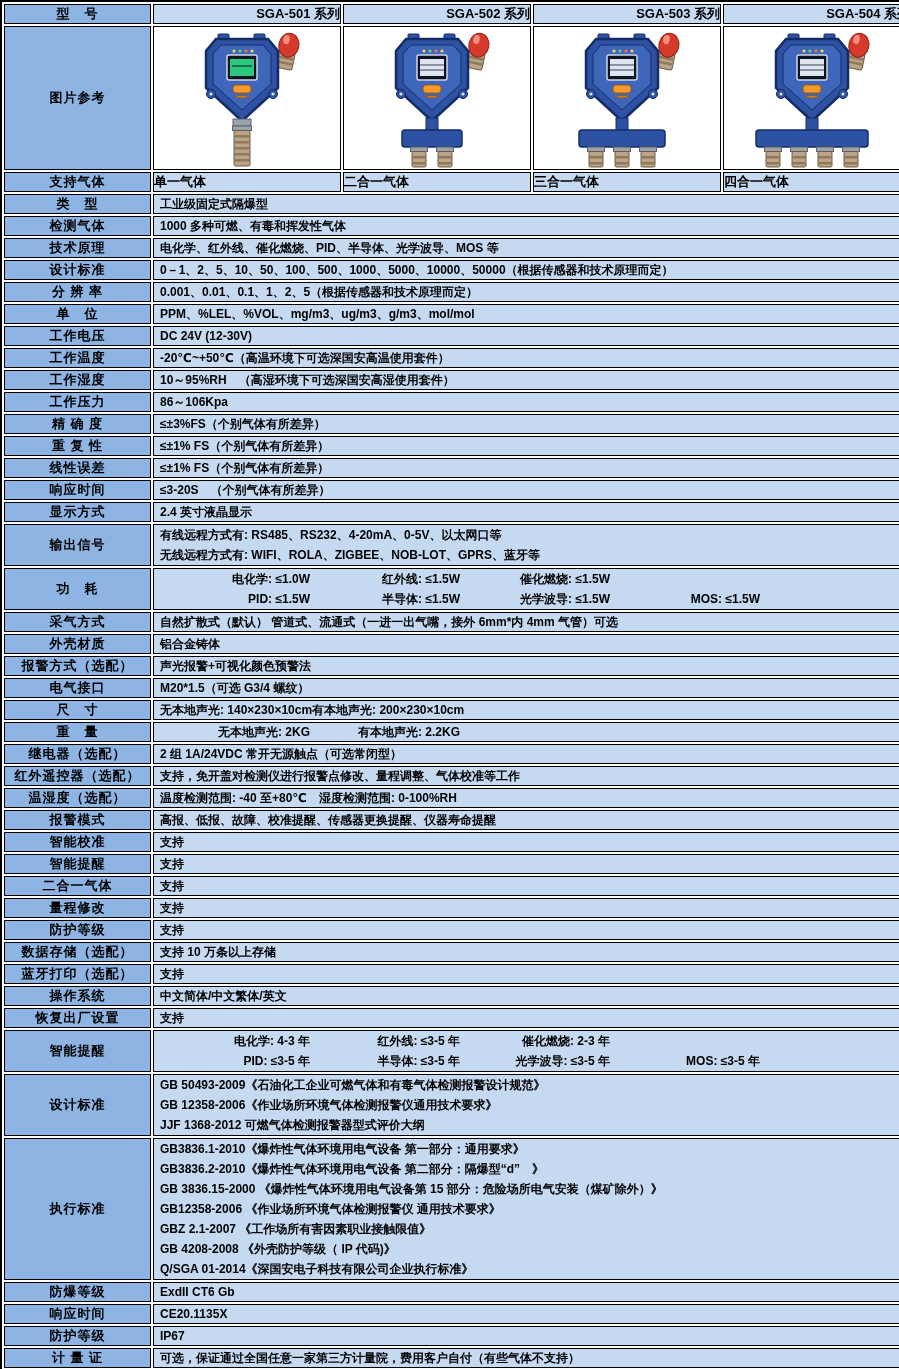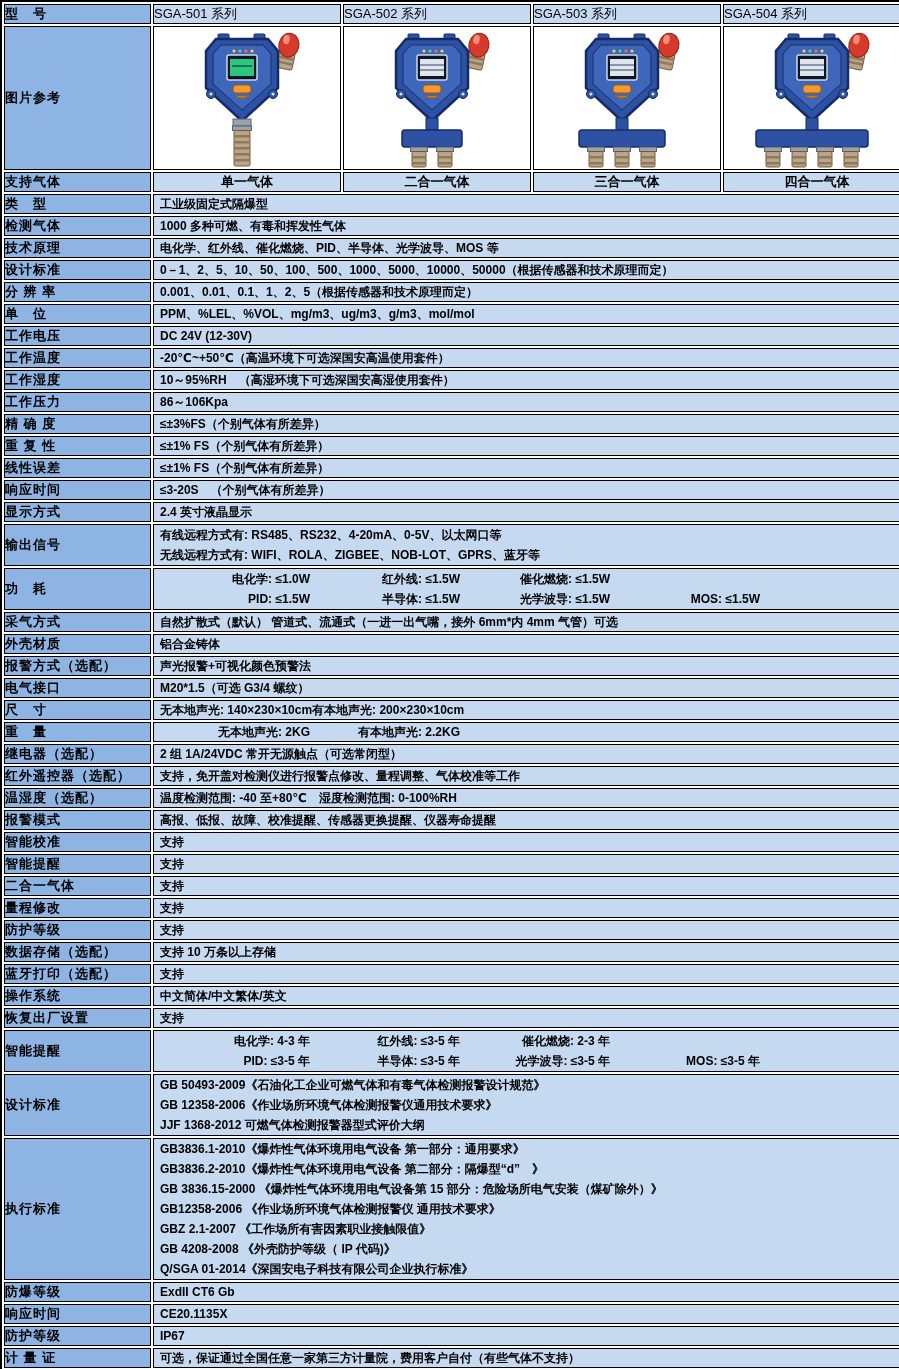--- a/index.html
+++ b/index.html
@@ -15,24 +15,24 @@
     border:2px solid var(--border);background:#fff;
   }
   td{
     border:1px solid var(--border);
     padding:0;color:#000;overflow:hidden;
     font-family:"Liberation Sans","DejaVu Sans",sans-serif;
   }
   td.lab{
     background:var(--label-bg);
     font-weight:bold;font-size:13px;letter-spacing:1px;
-    text-align:left;vertical-align:middle;
+    text-align:center;vertical-align:middle;
   }
-  td.model{background:var(--value-bg);font-weight:normal;font-size:13px;text-align:left;height:18px;vertical-align:middle;margin-left:38px;}
-  td.gas{background:var(--value-bg);font-weight:bold;font-size:13px;text-align:center;height:18px;vertical-align:middle;}
+  td.model{background:var(--value-bg);font-weight:bold;font-size:13px;text-align:right;height:18px;vertical-align:middle;margin-left:38px;}
+  td.gas{background:var(--value-bg);font-weight:bold;font-size:13px;text-align:left;height:18px;vertical-align:middle;}
   td.img{background:#ffffff;text-align:center;vertical-align:middle;height:142px;}
   td.val{
     background:var(--value-bg);
     font-weight:bold;font-size:12px;
     vertical-align:middle;padding-left:6px;
   }
   .line{height:18px;line-height:18px;white-space:nowrap;}
   td.ml .line{height:20px;line-height:20px;}
   .seg{display:inline-block;min-width:150px;vertical-align:top;text-align:right;}
   svg{display:block;margin:0 auto;}

